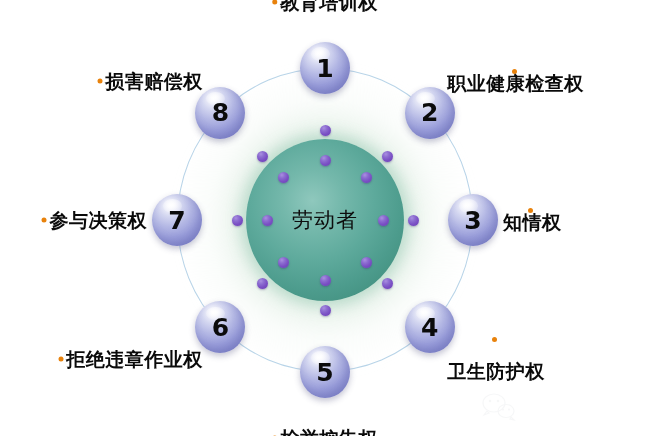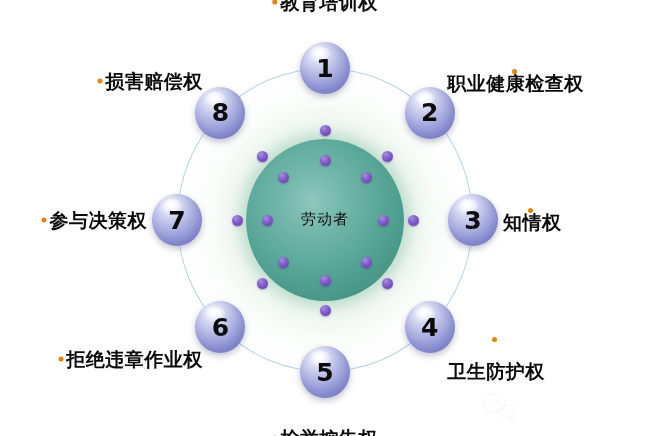--- a/index.html
+++ b/index.html
@@ -78,21 +78,21 @@
     position: absolute;
     left: 0;
     top: 0;
     width: 100%;
     height: 100%;
     display: flex;
     flex-direction: column;
     align-items: center;
     justify-content: center;
     color: #0d0d0d;
-    font-size: 15px;
+    font-size: 21px;
     line-height: 1.28;
     letter-spacing: 1px;
     text-align: center;
     font-weight: 400;
   }
 
   
   .sphere {
     position: absolute;
     width: 50px;

